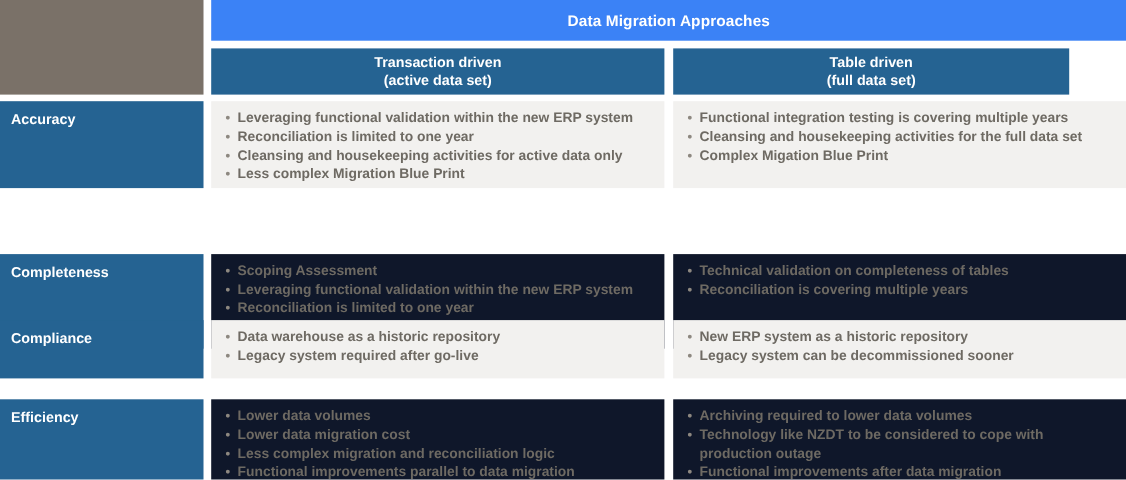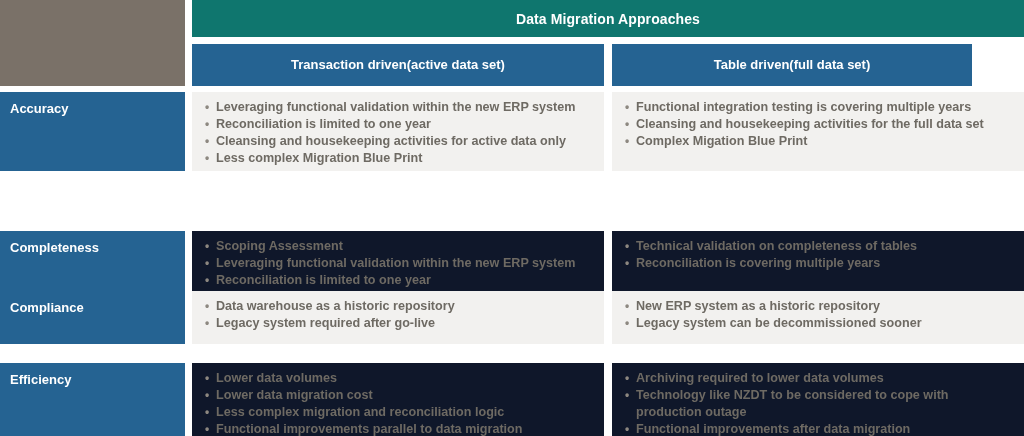--- a/index.html
+++ b/index.html
@@ -39,40 +39,40 @@
     height: 86px;
     background: #7a7168;
   }
 
   .approaches-title {
     position: absolute;
     left: 192px;
     top: 0;
     width: 832px;
     height: 37px;
-    background: #0f766e;
+    background: #3b82f6;
     color: #ffffff;
     font-size: 14px;
     font-weight: bold;
     display: flex;
     align-items: center;
     justify-content: center;
     letter-spacing: 0.1px;
   }
 
   .approach-col-head {
     position: absolute;
     top: 44px;
     height: 42px;
     background: #256392;
     color: #ffffff;
     font-size: 13px;
     font-weight: bold;
     display: flex;
-    flex-direction: row;
+    flex-direction: column;
     align-items: center;
     justify-content: center;
     line-height: 1.2;
     text-align: center;
   }
   .approach-col-head.col-a { left: 192px; width: 412px; }
   .approach-col-head.col-b { left: 612px; width: 360px; }
 
   
   .row {

